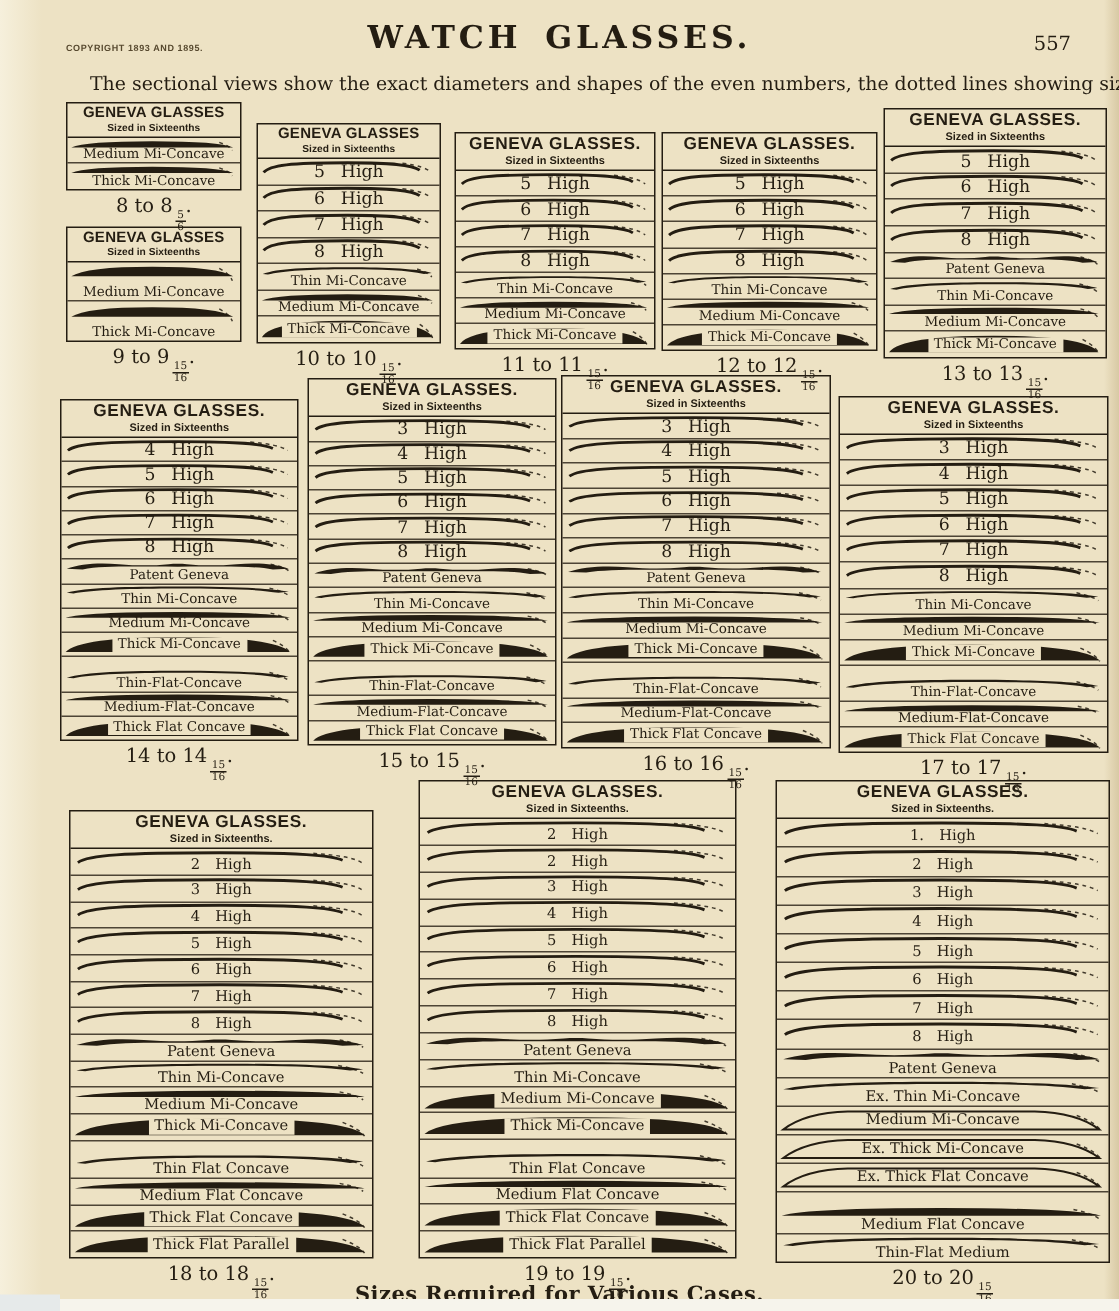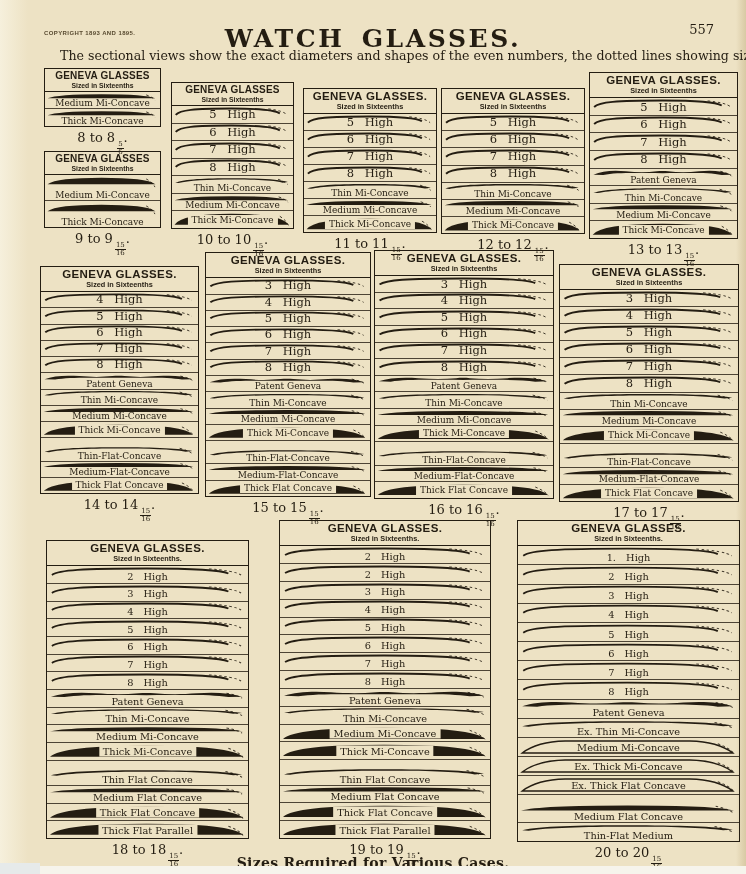--- a/index.html
+++ b/index.html
@@ -11,22 +11,22 @@
   }
   .left-edge{position:absolute;left:0;top:0;bottom:0;width:28px;
     background:linear-gradient(90deg,#f6f0dc 0%,rgba(246,240,220,0) 100%);pointer-events:none;}
   .right-edge{position:absolute;right:0;top:0;bottom:0;width:10px;
     background:linear-gradient(270deg,#d8c9a4 0%,rgba(216,201,164,0) 100%);pointer-events:none;}
   .bottom-edge{position:absolute;left:0;right:0;bottom:0;height:8px;background:#f6f4ec;}
   .bottom-corner{position:absolute;left:0;bottom:0;width:40px;height:11px;background:#e6eaea;}
 
   .copyright{position:absolute;left:44px;top:30px;font-size:6px;letter-spacing:.4px;color:#57492f;
     font-family:"Liberation Sans",sans-serif;font-weight:bold;}
-  .title{position:absolute;left:0;right:0;top:12px;margin:12px;text-align:center;
-    font-size:25px;font-weight:bold;letter-spacing:2.6px;word-spacing:6px;}
+  .title{position:absolute;left:0;right:0;top:12px;margin:0;text-align:center;
+    font-size:21px;font-weight:bold;letter-spacing:2.6px;word-spacing:6px;}
   .pageno{position:absolute;right:32px;top:22px;font-size:13px;}
   .intro{position:absolute;left:44px;top:48px;margin:0;font-size:12.6px;white-space:nowrap;text-indent:16px;}
 
   .frac{display:inline-flex;flex-direction:column;vertical-align:-4px;line-height:1.05;
     font-size:7px;margin-left:2px;text-align:center;}
   .frac>span:first-child{border-bottom:.8px solid var(--ink,#241d12);padding:0 1px;}
 
   .panel{position:absolute;}
   .panel-box{border:1.4px solid var(--ink,#241d12);display:flex;flex-direction:column;box-sizing:border-box;background:transparent;}
   .panel-head{border-bottom:1.3px solid var(--ink,#241d12);text-align:center;padding:1px 0 2px;}

